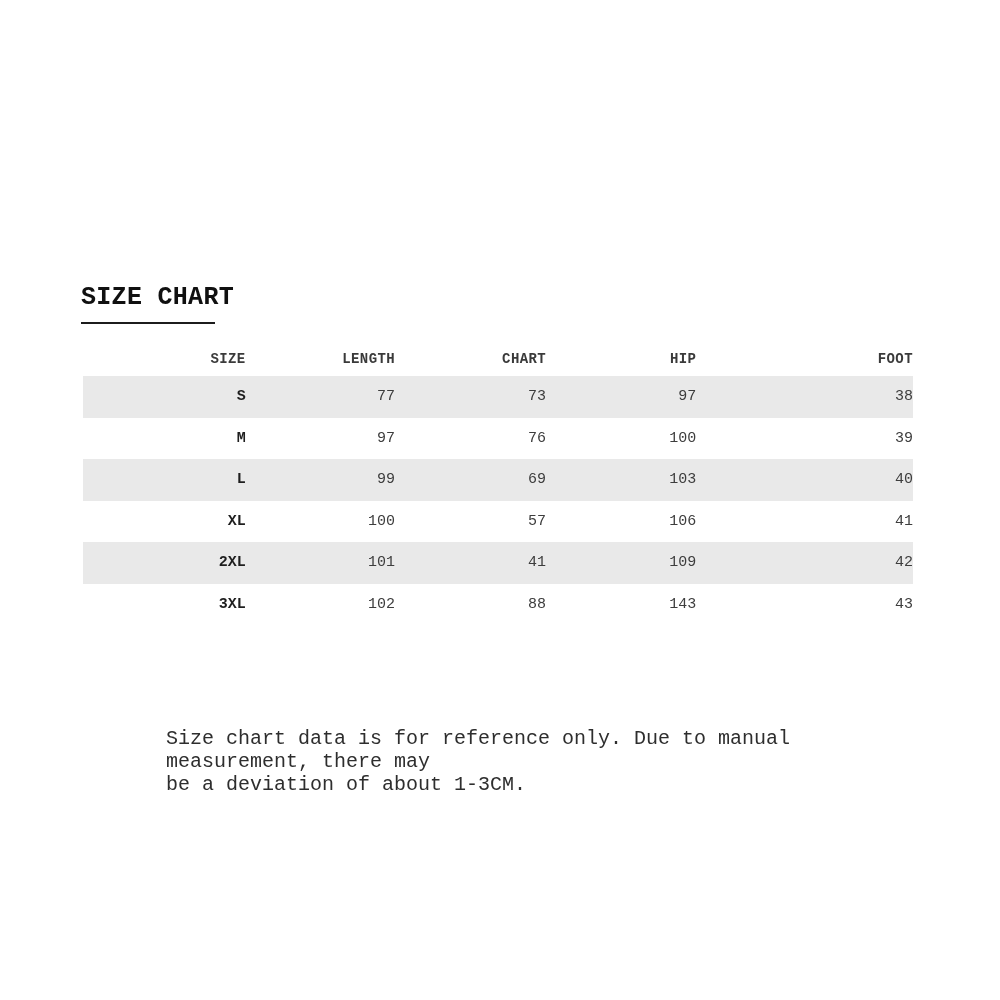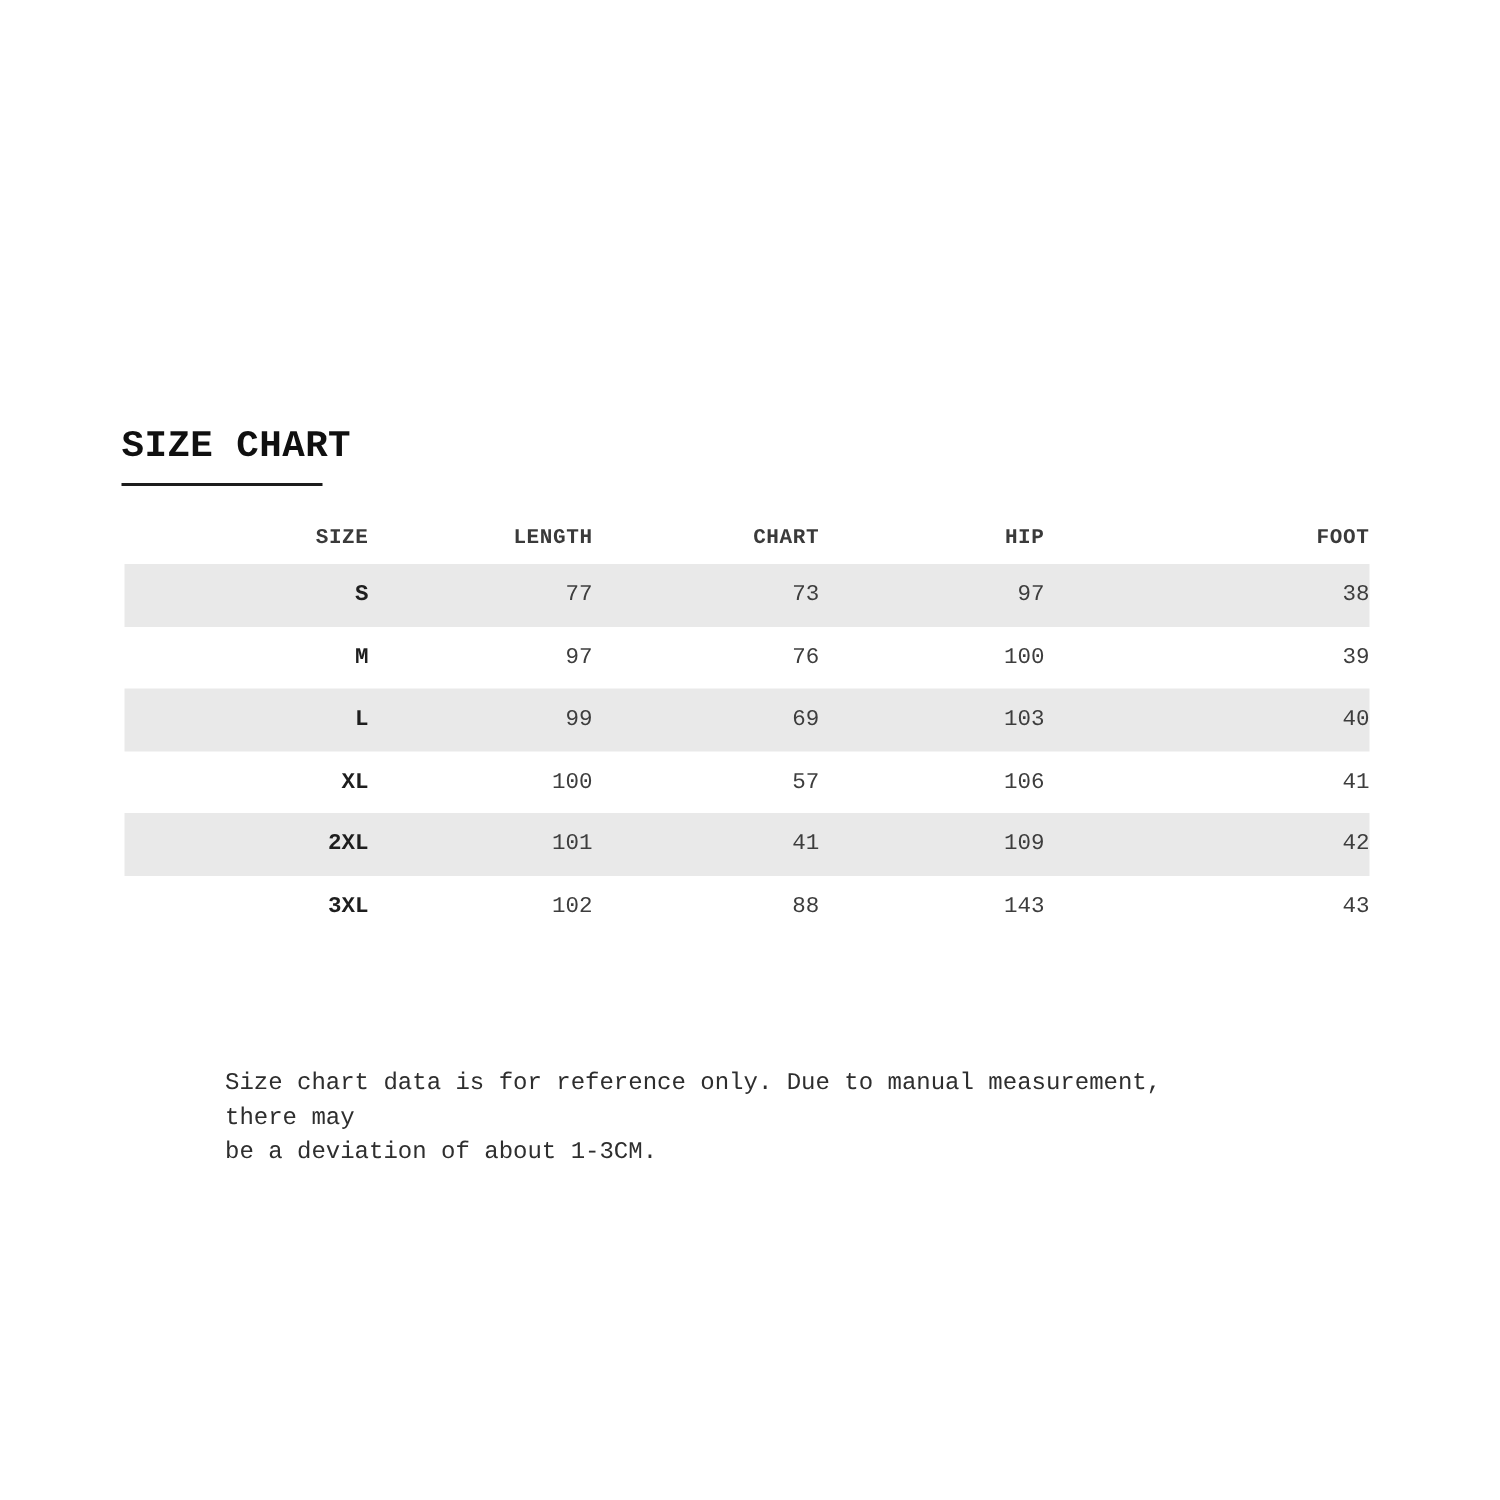--- a/index.html
+++ b/index.html
@@ -57,23 +57,23 @@
     color: #3d3d3d;
   }
   .cell-size {
     font-weight: 700;
     color: #1e1e1e;
   }
   .note {
     position: absolute;
     left: 150px;
     top: 711px;
-    margin: 0;
+    margin: 16px;
     width: 660px;
-    font-size: 16px;
+    font-size: 20px;
     line-height: 23px;
     color: #2e2e2e;
   }
 </style>
 </head>
 <body>
 
 <div class="page">
 
   <h2 class="title">SIZE CHART</h2>

